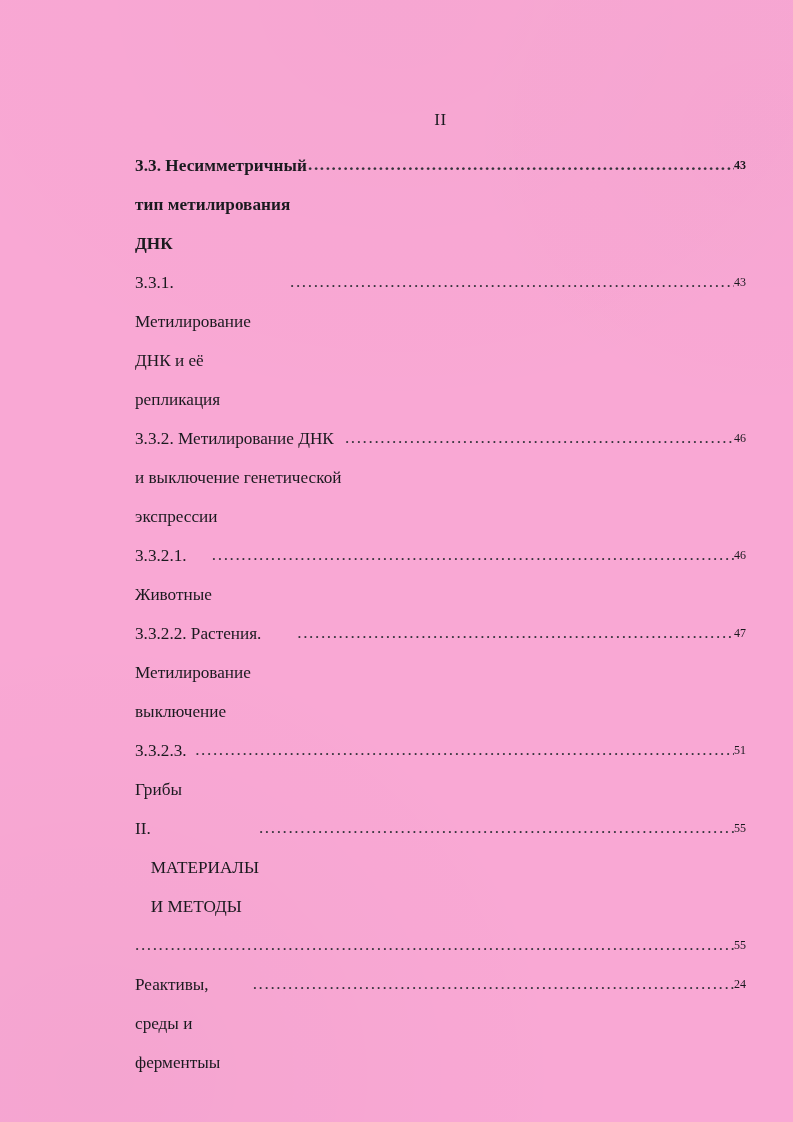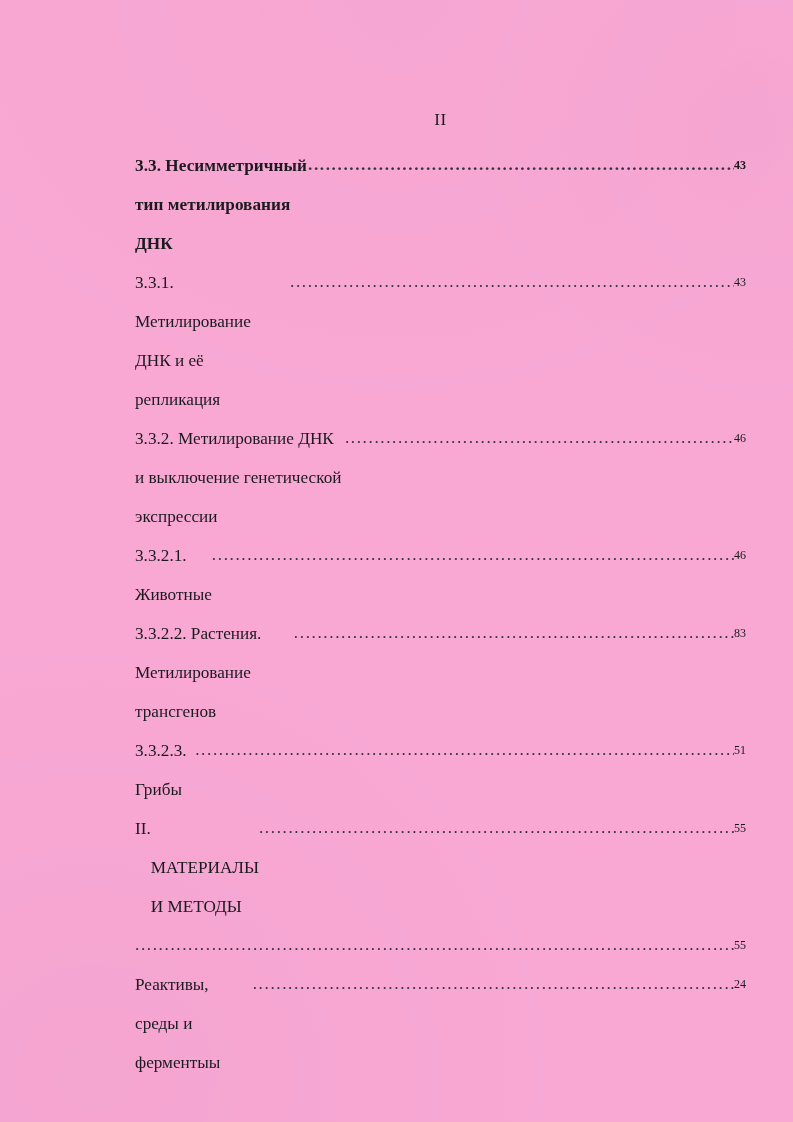--- a/index.html
+++ b/index.html
@@ -157,23 +157,23 @@
             <div class="entry-line">
               <span class="label">3.3.2.1. Животные</span>
               <span class="leader"></span>
               <span class="pageno">46</span>
             </div>
           </div>
         </li>
         <li class="entry">
           <div class="entry-body">
             <div class="entry-line">
-              <span class="label">3.3.2.2. Растения. Метилирование трансгенов</span>
-              <span class="leader"></span>
-              <span class="pageno">83</span>
+              <span class="label">3.3.2.2. Растения. Метилирование выключение</span>
+              <span class="leader"></span>
+              <span class="pageno">47</span>
             </div>
           </div>
         </li>
         <li class="entry">
           <div class="entry-body">
             <div class="entry-line">
               <span class="label">3.3.2.3. Грибы</span>
               <span class="leader"></span>
               <span class="pageno">51</span>
             </div>

